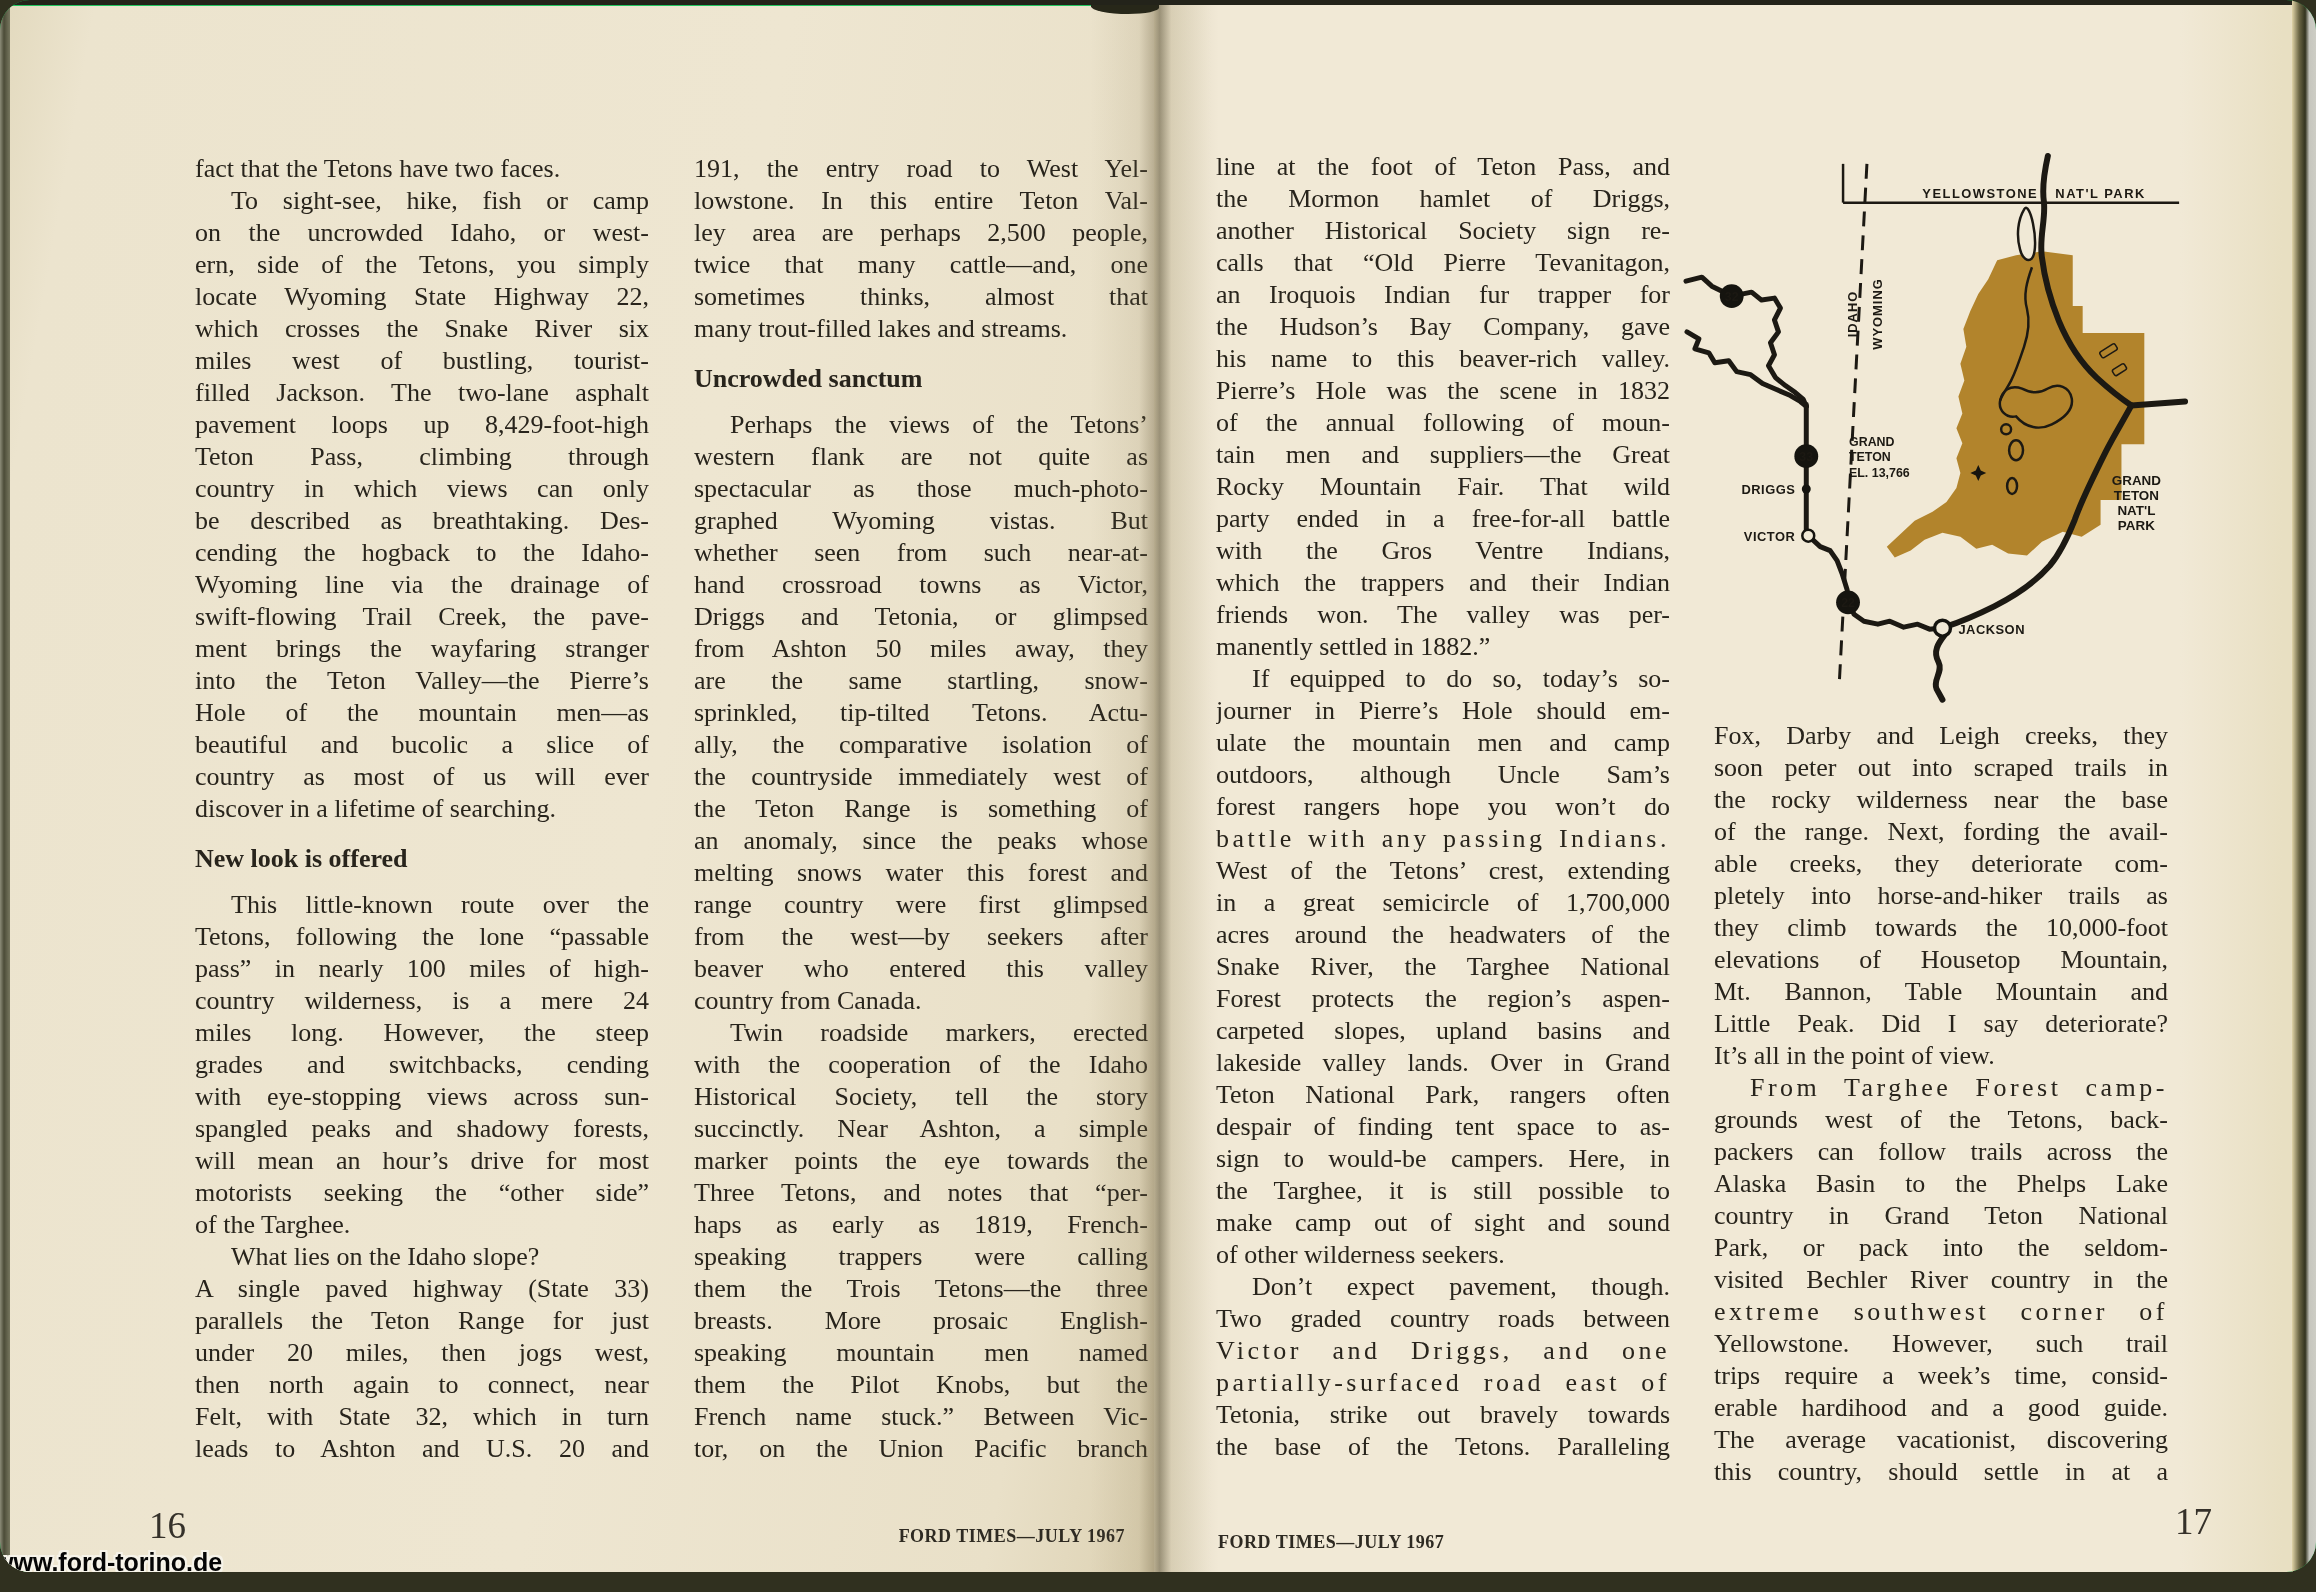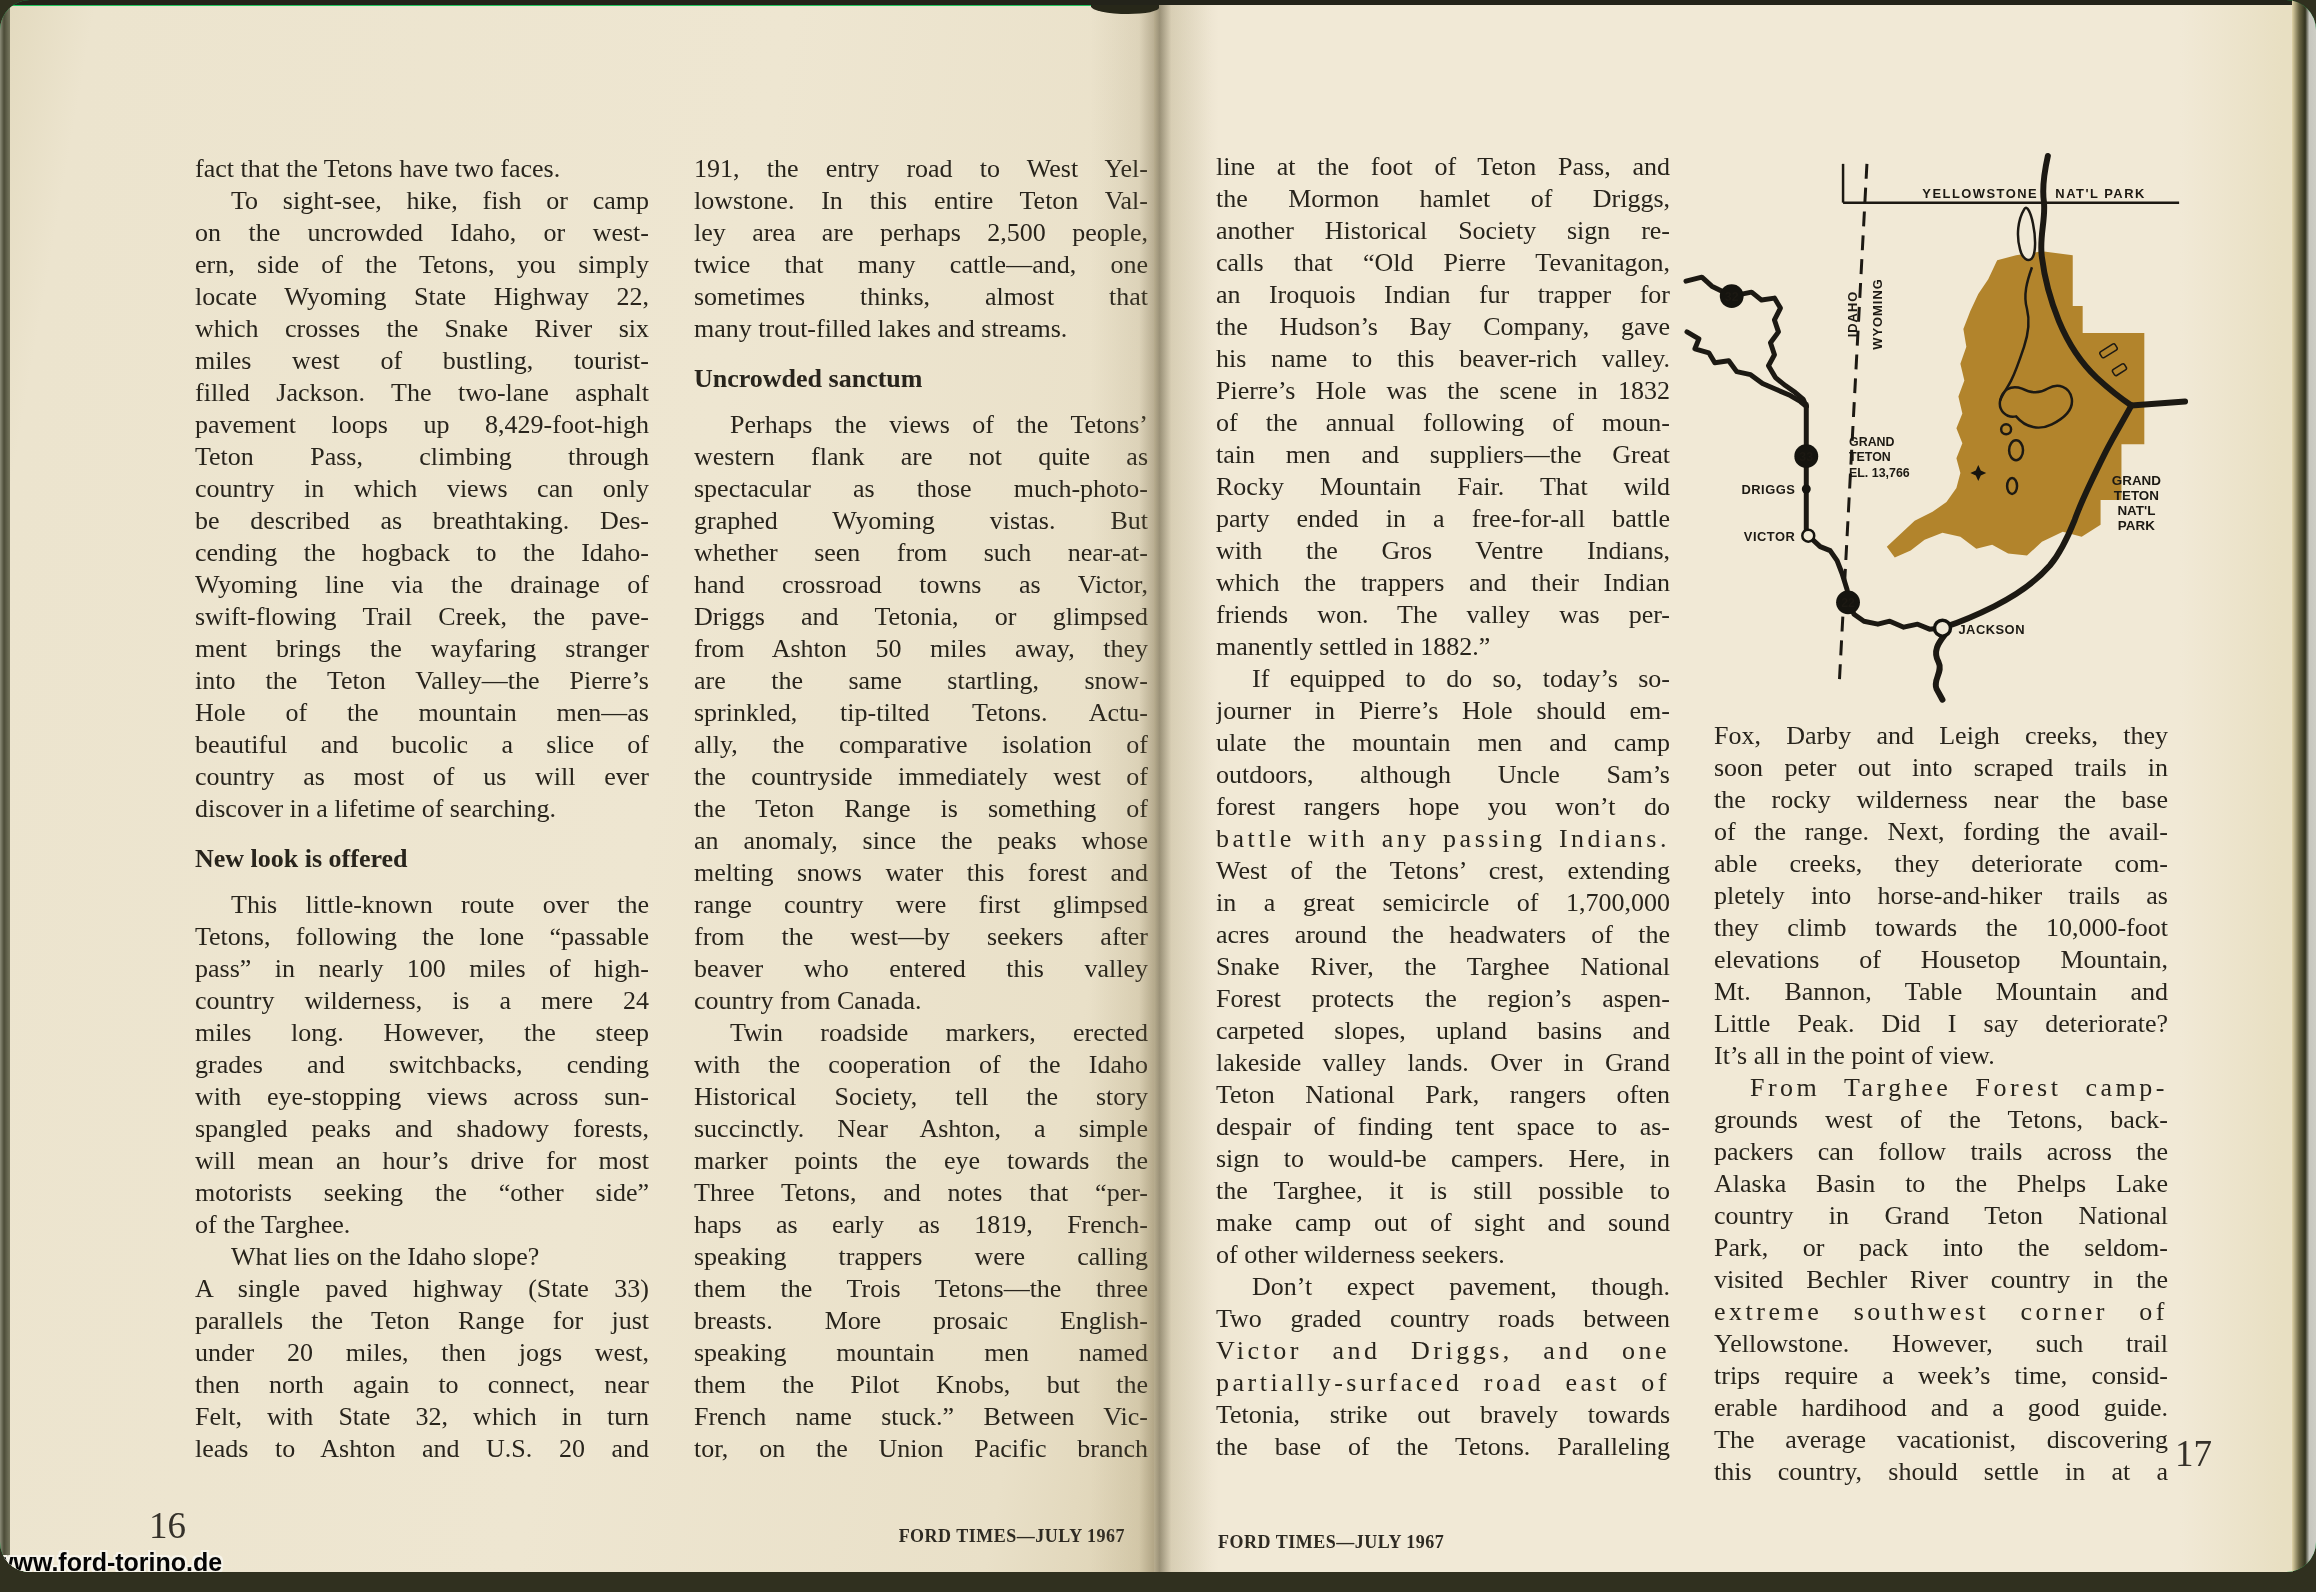--- a/index.html
+++ b/index.html
@@ -27,21 +27,21 @@
   .line.just{text-align-last:justify;}
   .line.ind{text-indent:36px;}
   .line.ls{letter-spacing:3.5px;}
   .line.heading{font-weight:bold;margin:18px 0 14px;text-align:left;text-align-last:left;}
   .col-l1{left:195px;top:153px;}
   .col-l2{left:694px;top:153px;}
   .col-r1{left:1216px;top:151px;}
   .col-r2{left:1714px;top:704px;margin-top:16px;}
   .pagenum{position:absolute;z-index:2;font-size:37px;color:#35312a;}
   .pagenum-left{left:149px;top:1504px;}
-  .pagenum-right{left:2175px;top:1432px;}
+  .pagenum-right{left:2175px;top:1500px;}
   .footer{position:absolute;z-index:2;font-size:18px;font-weight:bold;color:#2e2a22;letter-spacing:0.5px;}
   .footer-left{left:697px;top:1526px;width:428px;text-align:right;text-align-last:right;}
   .footer-right{left:1218px;top:1532px;}
   .map{position:absolute;left:1682px;top:90px;z-index:2;}
   .watermark{position:absolute;left:-6px;top:1548px;z-index:5;
     font-family:"Liberation Sans",sans-serif;font-weight:bold;font-size:25px;color:#050505;
     text-shadow:-2px -2px 0 #f6f3e9,2px -2px 0 #f6f3e9,-2px 2px 0 #f6f3e9,2px 2px 0 #f6f3e9,
       0 -2px 0 #f6f3e9,0 2px 0 #f6f3e9,-2px 0 0 #f6f3e9,2px 0 0 #f6f3e9;}
   .map text{font-family:"Liberation Sans",sans-serif;font-weight:bold;fill:#1c1913;}
 </style>

